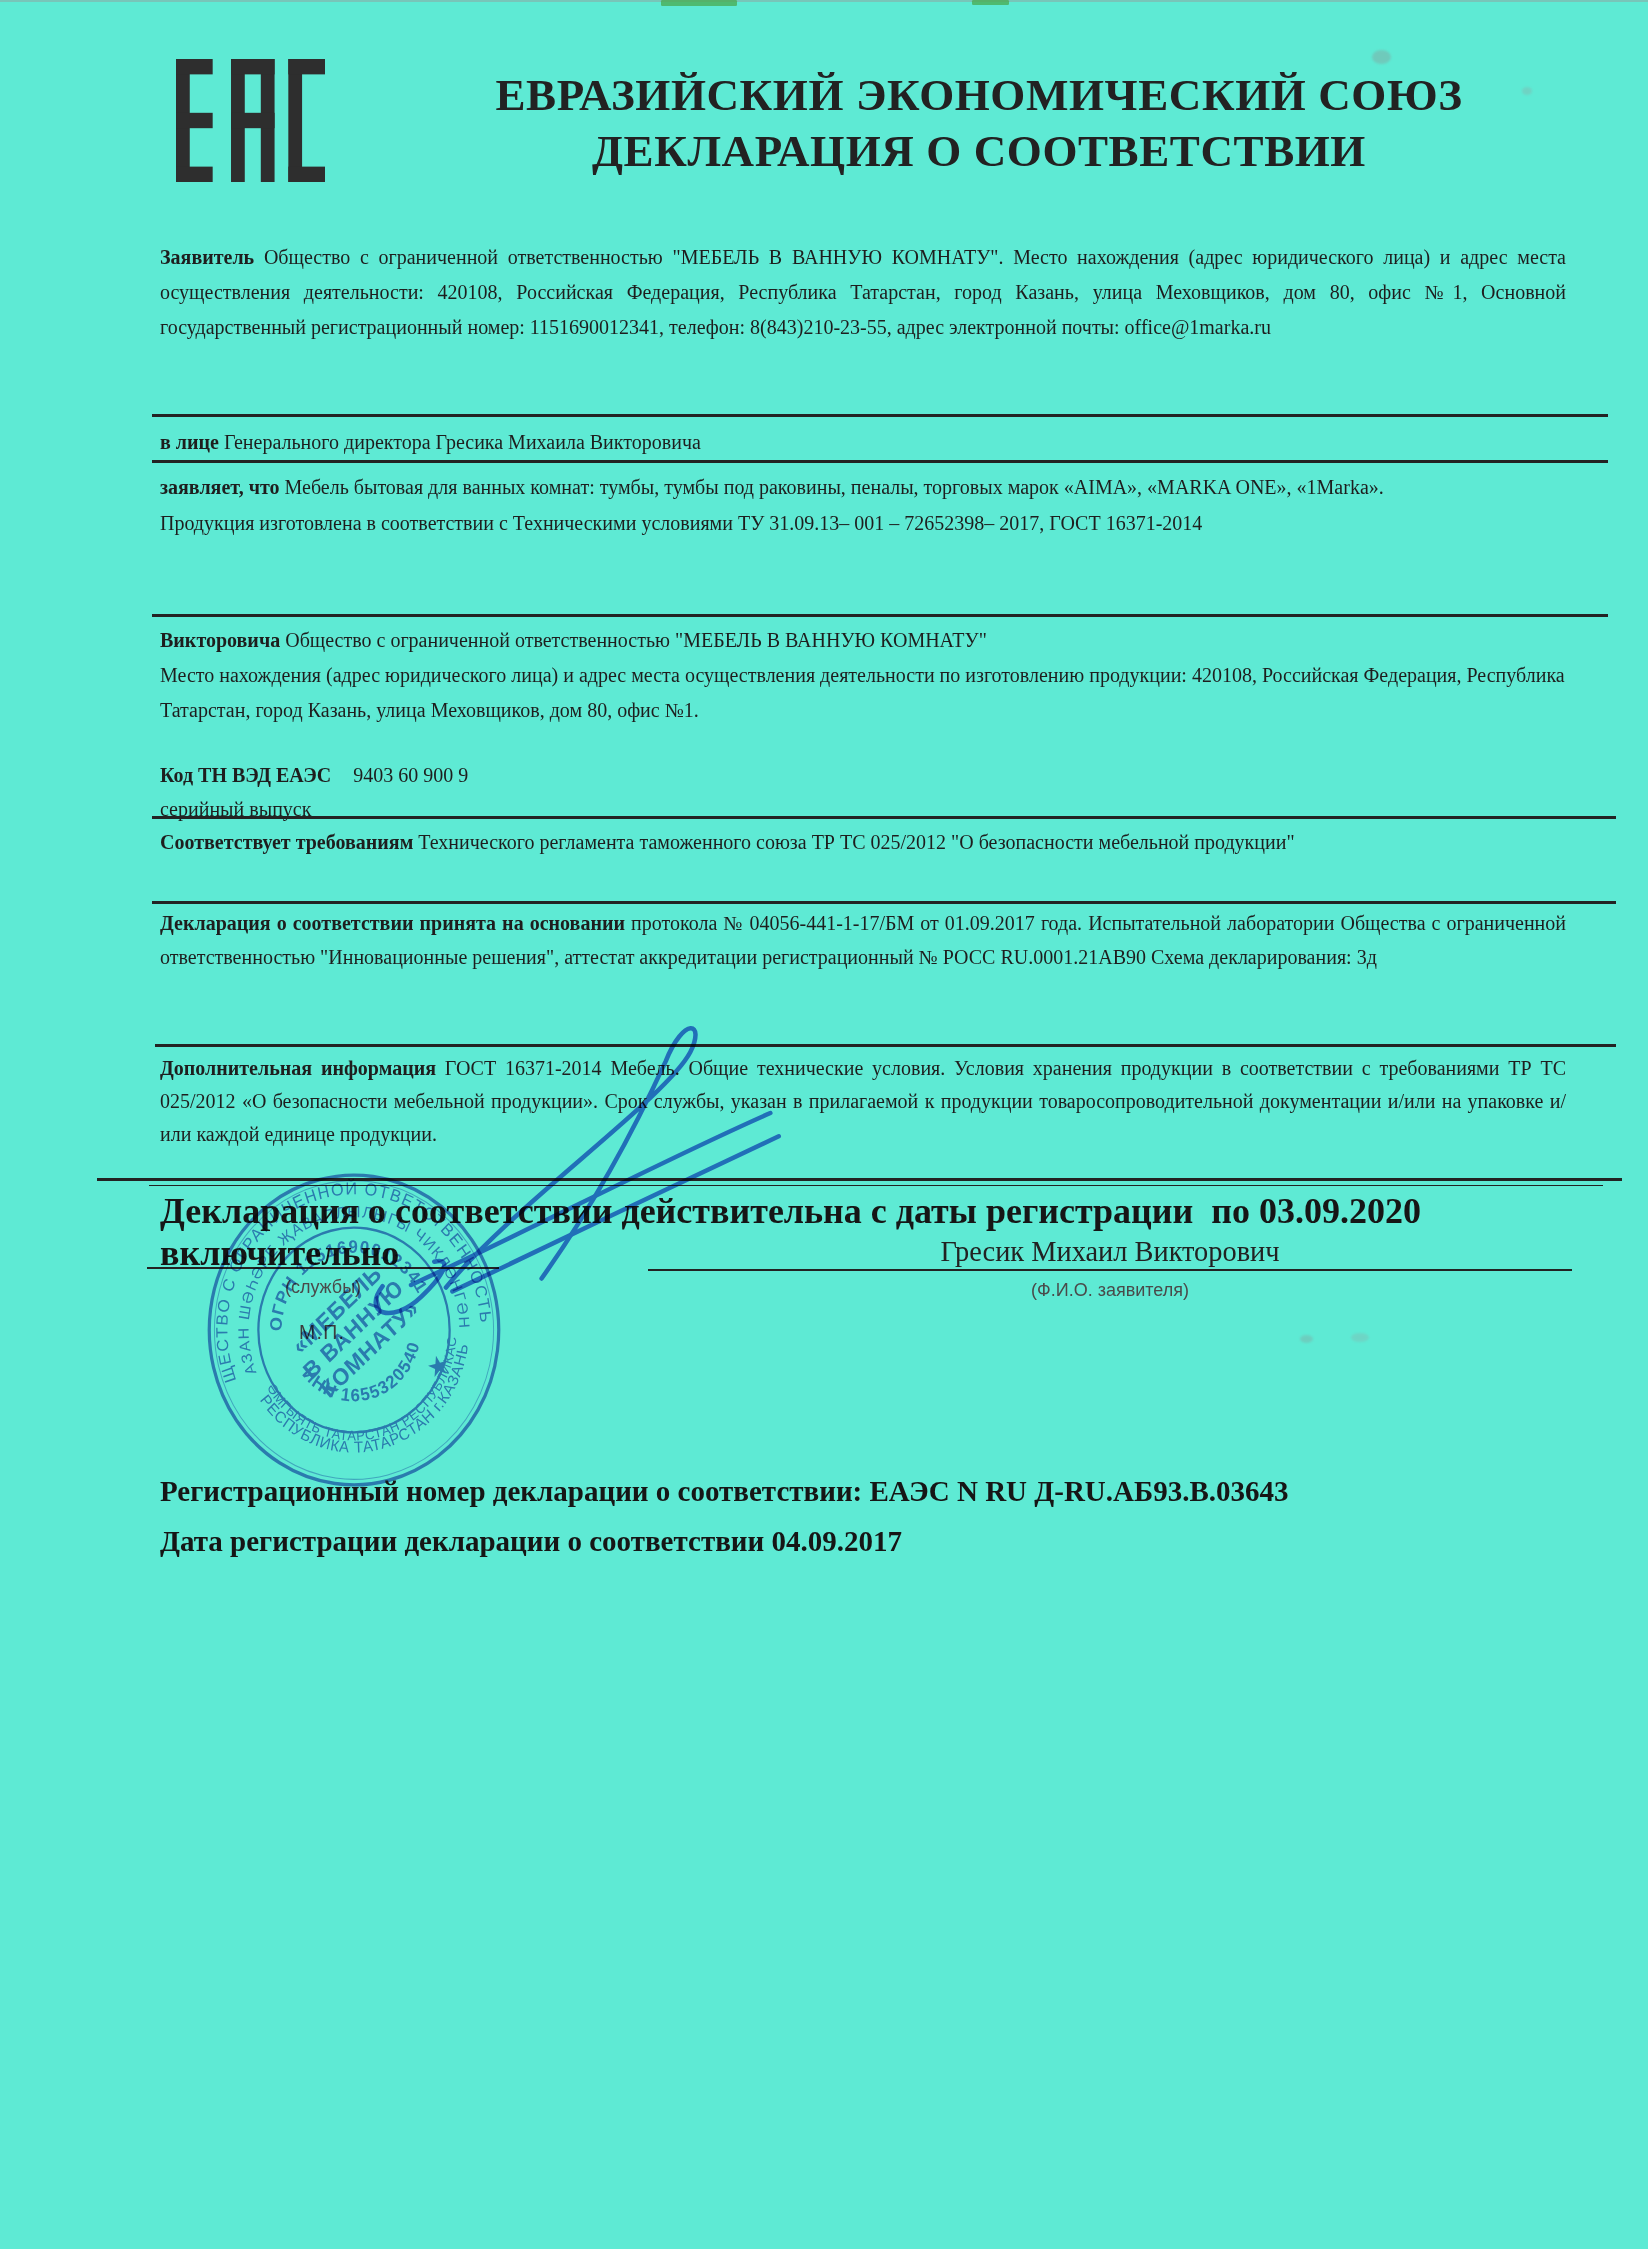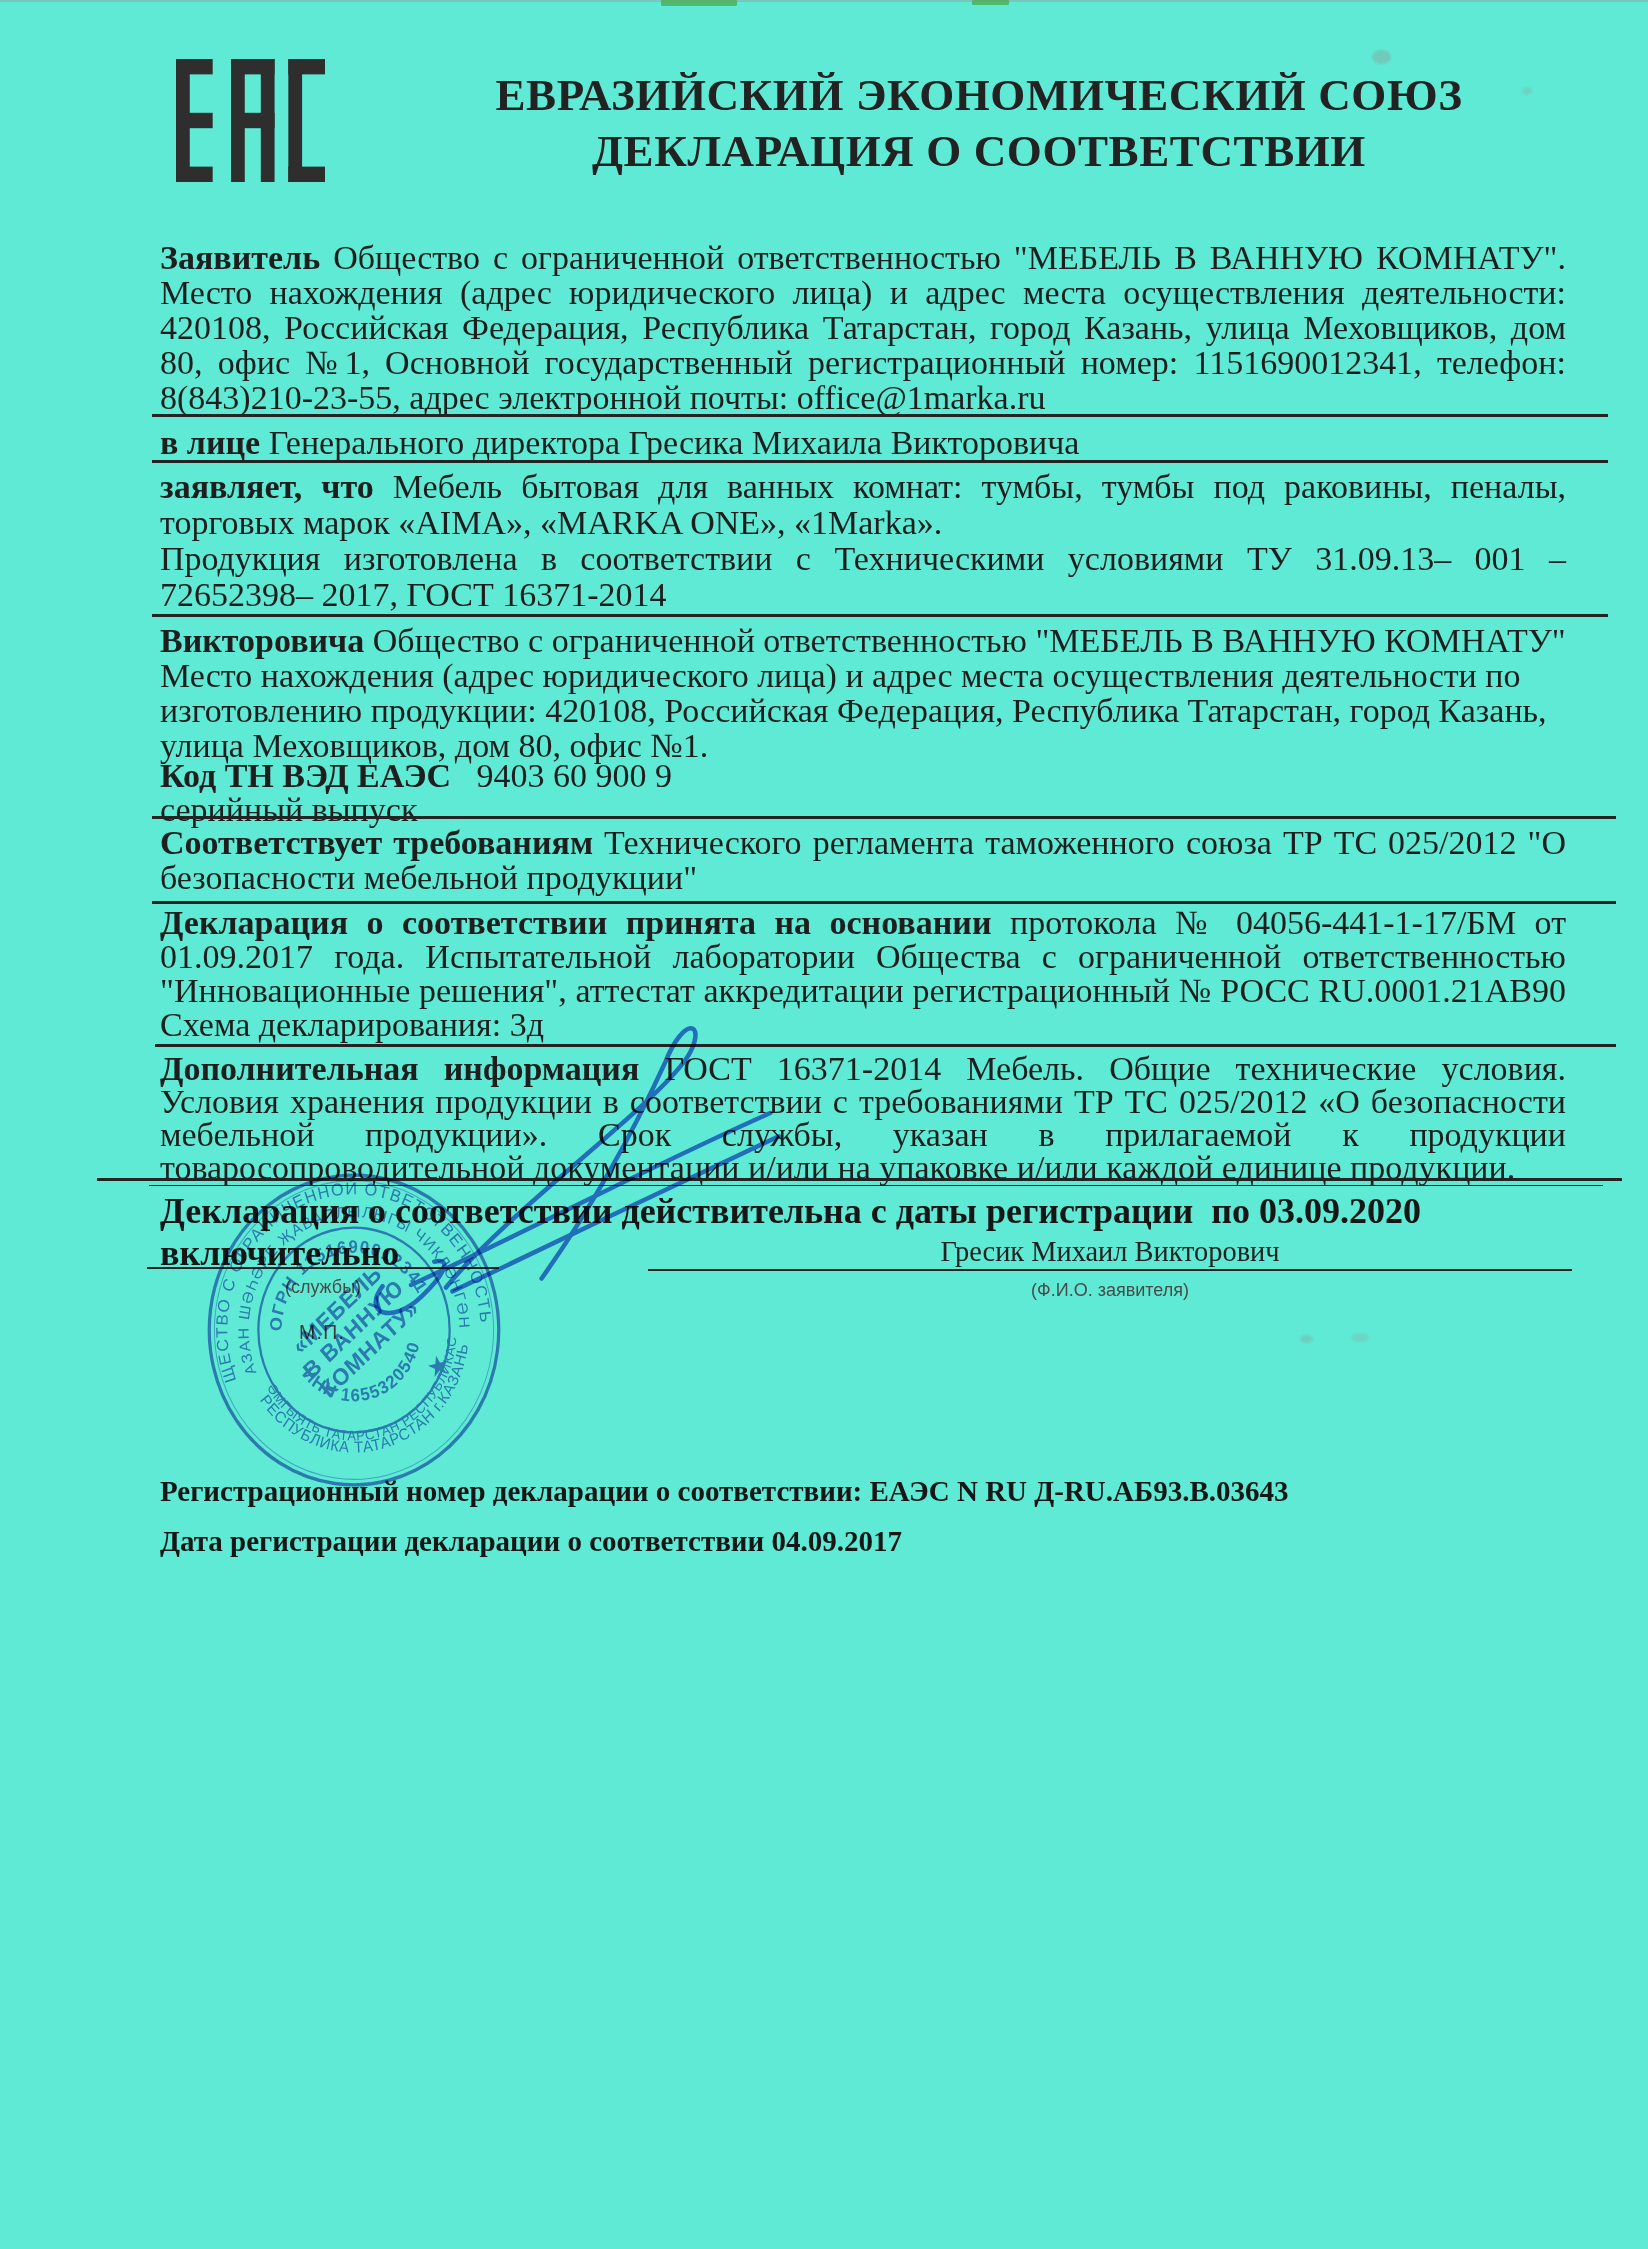--- a/index.html
+++ b/index.html
@@ -5,21 +5,21 @@
 <style>
   html,body{margin:0;padding:0;background:#e8e8e8;}
   .page{position:relative;width:1648px;height:2250px;background:#5eead4;overflow:hidden;
         font-family:"Liberation Serif","DejaVu Serif",serif;color:#1d1d1d;}
   .scan-edge{position:absolute;left:0;top:0;width:1648px;height:1.9px;background:#9a9a9a;opacity:.45;}
   .artifact{position:absolute;border-radius:50%;}
   .green-strip{position:absolute;top:0;height:5.8px;background:#49a94f;opacity:.75;border-radius:1.3px;}
   .eac{position:absolute;left:176px;top:59px;}
   .title{position:absolute;left:336px;top:67px;width:1286px;text-align:center;
          font-weight:bold;font-size:45px;line-height:56px;letter-spacing:0.6px;color:#222;}
-  .para{position:absolute;left:160px;width:1406px;font-size:34px;line-height:35px;
+  .para{position:absolute;left:160px;width:1406px;font-size:20px;line-height:35px;
         text-align:justify;color:#1e1e1e;}
   .para b{font-weight:bold;}
   .noj{text-align:left;}
   .rule{position:absolute;background:#232323;height:2.6px;}
   .rule.thin{height:1.3px;}
   .bigbold{position:absolute;left:160px;font-size:36px;font-weight:bold;color:#161616;white-space:pre-wrap;}
   .siglabel{position:absolute;font-family:"Liberation Sans","DejaVu Sans",sans-serif;
             font-size:18px;color:#4a4a4a;text-align:center;}
   .name{position:absolute;left:648px;width:924px;top:1236px;text-align:center;font-size:28.4px;color:#222;}
   .mp{position:absolute;left:299px;top:1321px;font-family:"Liberation Sans","DejaVu Sans",sans-serif;

